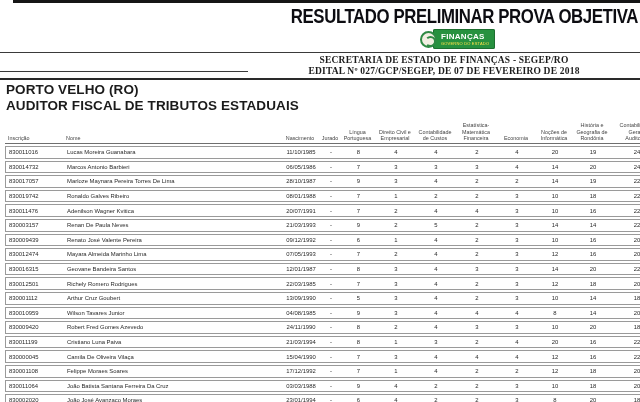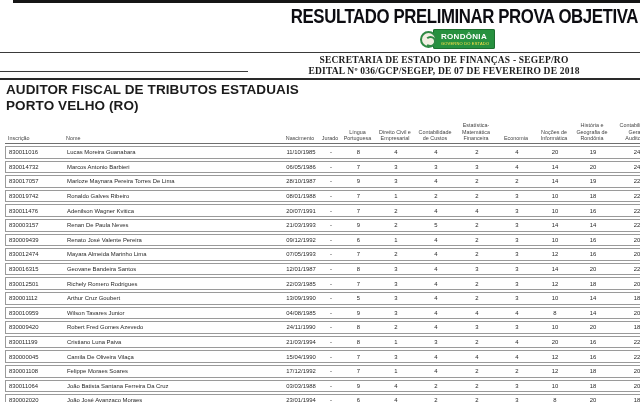--- a/index.html
+++ b/index.html
@@ -72,38 +72,38 @@
 </head>
 <body>
 
 <div id="top-rule" class="rule"></div>
 
 <div id="doc-title">RESULTADO PRELIMINAR PROVA OBJETIVA</div>
 
 <div id="logo">
   <div id="logo-emblem"></div>
   <div id="logo-box">
-    <div id="logo-name">RONDÔNIA</div>
+    <div id="logo-name">FINANÇAS</div>
     <div id="logo-sub">GOVERNO DO ESTADO</div>
   </div>
 </div>
 
 <div id="mid-rule" class="rule"></div>
 <div id="mid-rule-partial" class="rule"></div>
 
 <div id="org-block">
   <div id="org-line1">SECRETARIA DE ESTADO DE FINANÇAS - SEGEP/RO</div>
-  <div id="org-line2">EDITAL Nº 036/GCP/SEGEP, DE 07 DE FEVEREIRO DE 2018</div>
+  <div id="org-line2">EDITAL Nº 027/GCP/SEGEP, DE 07 DE FEVEREIRO DE 2018</div>
 </div>
 
 <div id="thick-rule" class="rule"></div>
 
 <div id="job-block">
+  <div id="job-city">PORTO VELHO (RO)</div>
   <div id="job-title">AUDITOR FISCAL DE TRIBUTOS ESTADUAIS</div>
-  <div id="job-city">PORTO VELHO (RO)</div>
 </div>
 
 <div id="table">
   <div id="table-header-row">
       <div class="hcell" style="width: 57px; text-align: left; padding-left: 3px;">Inscrição</div>
       <div class="hcell" style="width: 218px; text-align: left; padding-left: 4px;">Nome</div>
       <div class="hcell" style="width: 40px; text-align: center;">Nascimento</div>
       <div class="hcell" style="width: 20px; text-align: center;">Jurado</div>
       <div class="hcell" style="width: 35px; text-align: center;">Língua
 Portuguesa</div>

